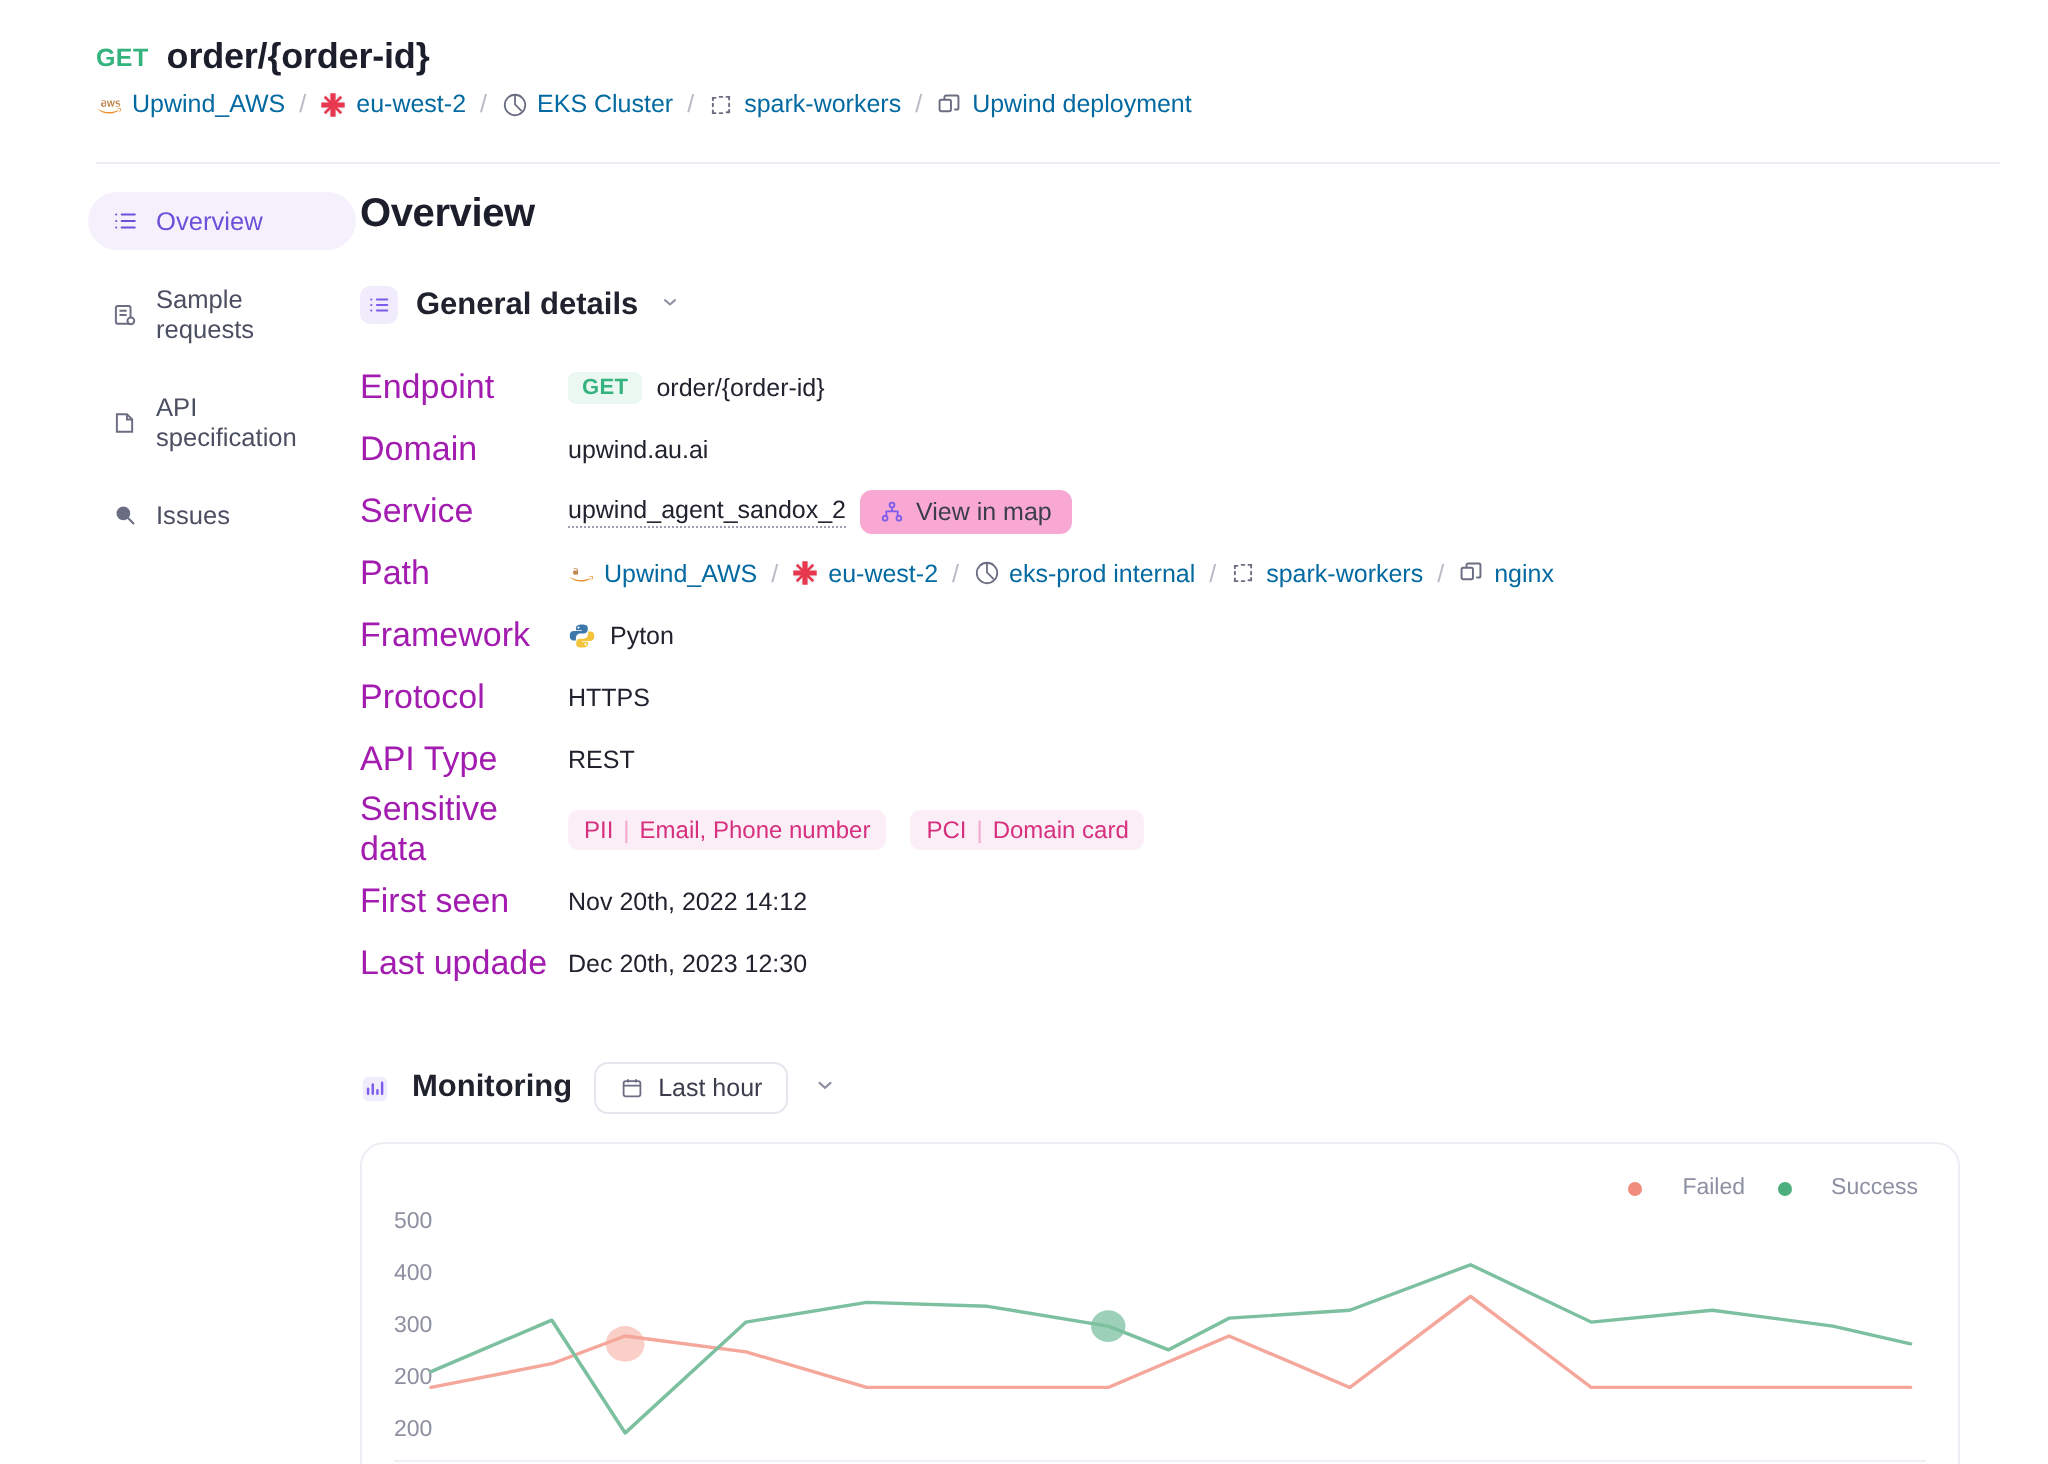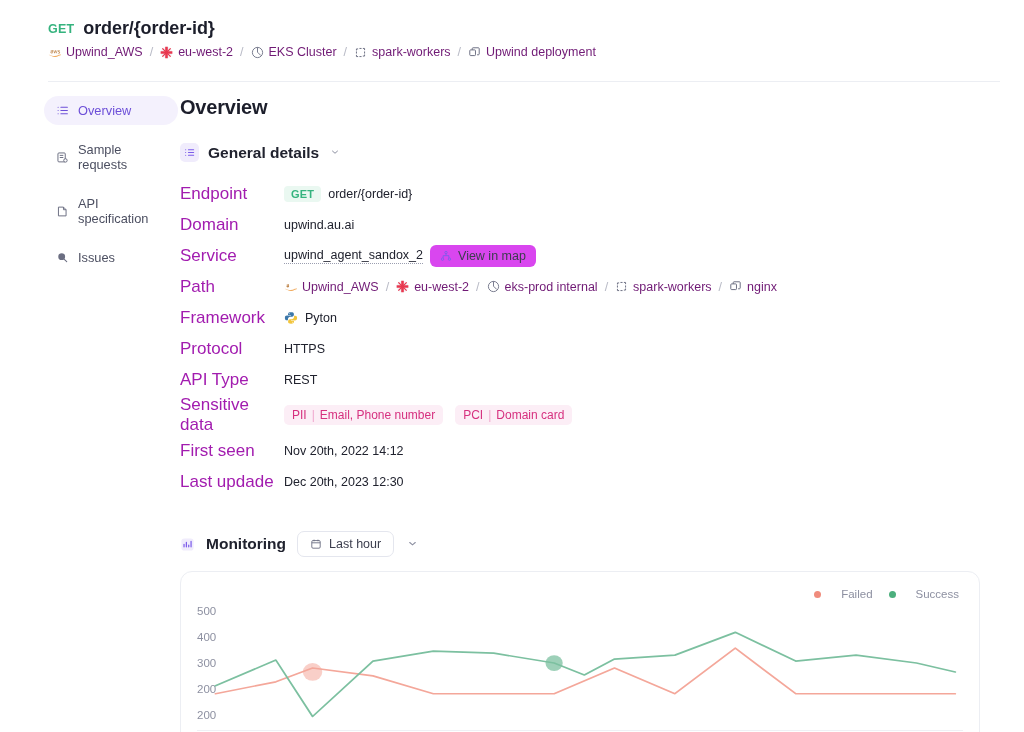--- a/index.html
+++ b/index.html
@@ -12,21 +12,21 @@
   }
 
   
   .page-header { padding: 18px 0 12px 48px; }
   .title-row { display: flex; align-items: center; gap: 9px; }
   .method-badge {
     color: #35b37e; font-size: 12.5px; font-weight: 700; letter-spacing: .2px;
   }
   .endpoint-title { font-size: 18px; font-weight: 700; color: #1c1e2b; letter-spacing: -.1px; }
   .breadcrumb { display: flex; align-items: center; gap: 5px; margin-top: 6px; flex-wrap: nowrap; }
-  .crumb { display: inline-flex; align-items: center; gap: 5px; font-size: 12.5px; color: #701a75; }
+  .crumb { display: inline-flex; align-items: center; gap: 5px; font-size: 12.5px; color: #0369a1; }
   .crumb-sep { color: #b8bac6; font-size: 12.5px; margin: 0 2px; }
   .divider-line { height: 1px; background: #eceef3; margin: 10px 24px 0 48px; }
 
   
   .ico { display: inline-block; vertical-align: middle; line-height: 0; }
   .ico svg { display: block; }
 
   
   .body-wrap { display: flex; padding-top: 14px; }
   .sidebar { width: 178px; padding-left: 44px; flex: 0 0 178px; }
@@ -55,21 +55,21 @@
 
   .get-chip {
     background: #eaf8f1; color: #35b37e; font-size: 11px; font-weight: 700;
     padding: 2px 7px; border-radius: 4px; letter-spacing: .2px;
   }
   .service-link {
     border-bottom: 1px dotted #9b9eb0; color: #20222e; cursor: pointer; padding-bottom: 1px;
   }
   .map-btn {
     display: inline-flex; align-items: center; gap: 6px;
-    background: #d946ef; border-radius: 6px; padding: 4px 10px;
+    background: #f9a8d4; border-radius: 6px; padding: 4px 10px;
     font-size: 12.5px; color: #3b3d4d; cursor: pointer;
   }
   .path-chain { display: flex; align-items: center; gap: 5px; font-size: 12.5px; color: #3b3d4d; }
   .tag-pill {
     background: #fceef6; color: #d6307f; font-size: 12px;
     padding: 3px 8px; border-radius: 5px; display: inline-flex; gap: 5px; align-items: center;
   }
   .tag-pill .bar { color: #f0a8cd; }
 
   

